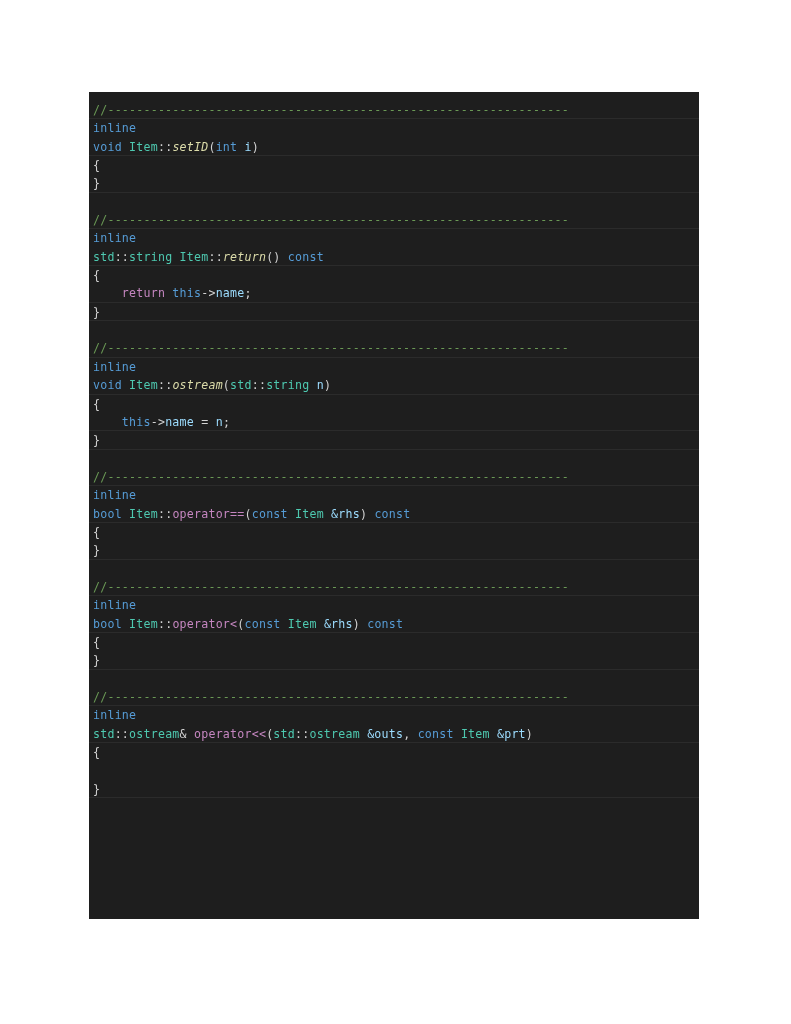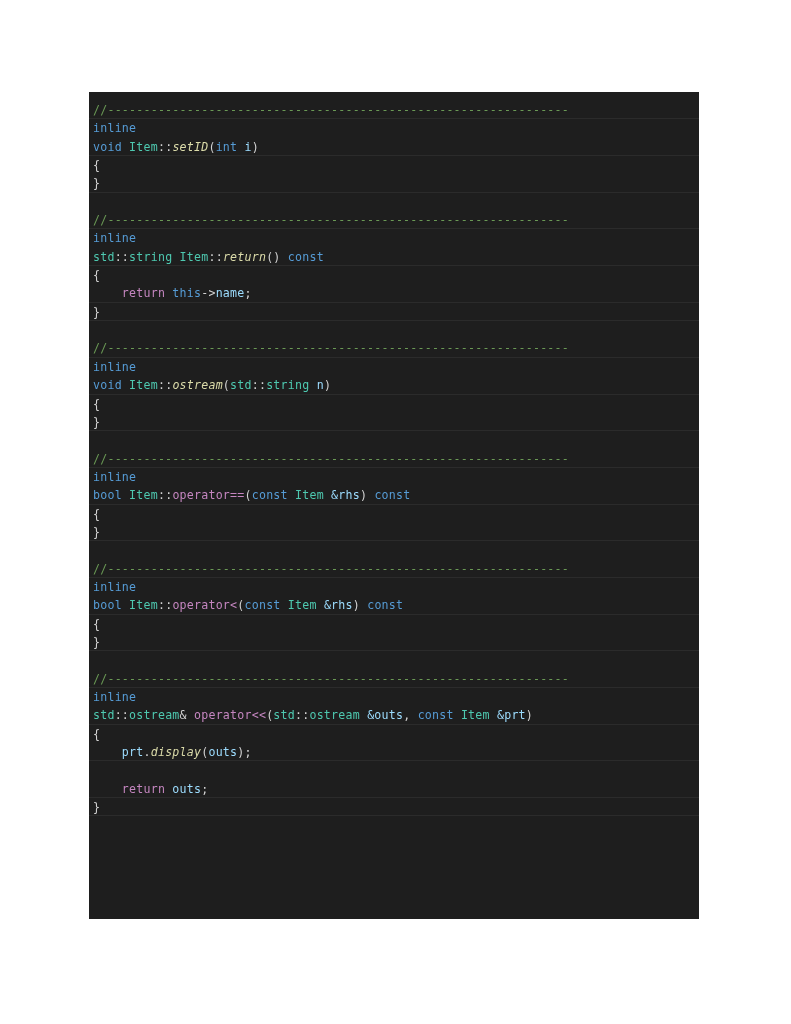--- a/index.html
+++ b/index.html
@@ -71,38 +71,37 @@
         <div class="code-line"><span class="kw">inline</span></div>
         <div class="code-line sep"><span class="type">std</span><span class="punc">::</span><span class="type">string</span><span class="punc"> </span><span class="type">Item</span><span class="punc">::</span><span class="fn">return</span><span class="punc">() </span><span class="kw">const</span></div>
         <div class="code-line"><span class="punc">{</span></div>
         <div class="code-line sep"><span class="punc">    </span><span class="ctl">return</span><span class="punc"> </span><span class="kw">this</span><span class="op">-&gt;</span><span class="var">name</span><span class="punc">;</span></div>
         <div class="code-line sep"><span class="punc">}</span></div>
         <div class="code-line">&nbsp;</div>
         <div class="code-line sep"><span class="cmt">//----------------------------------------------------------------</span></div>
         <div class="code-line"><span class="kw">inline</span></div>
         <div class="code-line sep"><span class="kw">void</span><span class="punc"> </span><span class="type">Item</span><span class="punc">::</span><span class="fn">ostream</span><span class="punc">(</span><span class="type">std</span><span class="punc">::</span><span class="type">string</span><span class="punc"> </span><span class="var">n</span><span class="punc">)</span></div>
         <div class="code-line"><span class="punc">{</span></div>
+        <div class="code-line sep"><span class="punc">    </span><span class="kw">this</span><span class="op">-&gt;</span><span class="var">name</span><span class="op"> = </span><span class="var">n</span><span class="punc">;</span></div>
         <div class="code-line sep"><span class="punc">}</span></div>
         <div class="code-line">&nbsp;</div>
         <div class="code-line sep"><span class="cmt">//----------------------------------------------------------------</span></div>
         <div class="code-line"><span class="kw">inline</span></div>
         <div class="code-line sep"><span class="kw">bool</span><span class="punc"> </span><span class="type">Item</span><span class="punc">::</span><span class="ctl">operator==</span><span class="punc">(</span><span class="kw">const</span><span class="punc"> </span><span class="type">Item</span><span class="punc"> </span><span class="var">&amp;rhs</span><span class="punc">) </span><span class="kw">const</span></div>
         <div class="code-line"><span class="punc">{</span></div>
         <div class="code-line sep"><span class="punc">}</span></div>
         <div class="code-line">&nbsp;</div>
         <div class="code-line sep"><span class="cmt">//----------------------------------------------------------------</span></div>
         <div class="code-line"><span class="kw">inline</span></div>
         <div class="code-line sep"><span class="kw">bool</span><span class="punc"> </span><span class="type">Item</span><span class="punc">::</span><span class="ctl">operator&lt;</span><span class="punc">(</span><span class="kw">const</span><span class="punc"> </span><span class="type">Item</span><span class="punc"> </span><span class="var">&amp;rhs</span><span class="punc">) </span><span class="kw">const</span></div>
         <div class="code-line"><span class="punc">{</span></div>
         <div class="code-line sep"><span class="punc">}</span></div>
         <div class="code-line">&nbsp;</div>
         <div class="code-line sep"><span class="cmt">//----------------------------------------------------------------</span></div>
         <div class="code-line"><span class="kw">inline</span></div>
         <div class="code-line sep"><span class="type">std</span><span class="punc">::</span><span class="type">ostream</span><span class="op">&amp; </span><span class="ctl">operator&lt;&lt;</span><span class="punc">(</span><span class="type">std</span><span class="punc">::</span><span class="type">ostream</span><span class="punc"> </span><span class="var">&amp;outs</span><span class="punc">, </span><span class="kw">const</span><span class="punc"> </span><span class="type">Item</span><span class="punc"> </span><span class="var">&amp;prt</span><span class="punc">)</span></div>
         <div class="code-line"><span class="punc">{</span></div>
-        <div class="code-line sep"><span class="punc">    </span><span class="var">prt</span><span class="punc">.</span><span class="fn">display</span><span class="punc">(</span><span class="var">outs</span><span class="punc">);</span></div>
         <div class="code-line">&nbsp;</div>
-        <div class="code-line sep"><span class="punc">    </span><span class="ctl">return</span><span class="punc"> </span><span class="var">outs</span><span class="punc">;</span></div>
         <div class="code-line sep"><span class="punc">}</span></div>
         <div class="code-line">&nbsp;</div>
       </div>
   </div>
 </div>
 
 </body></html>

